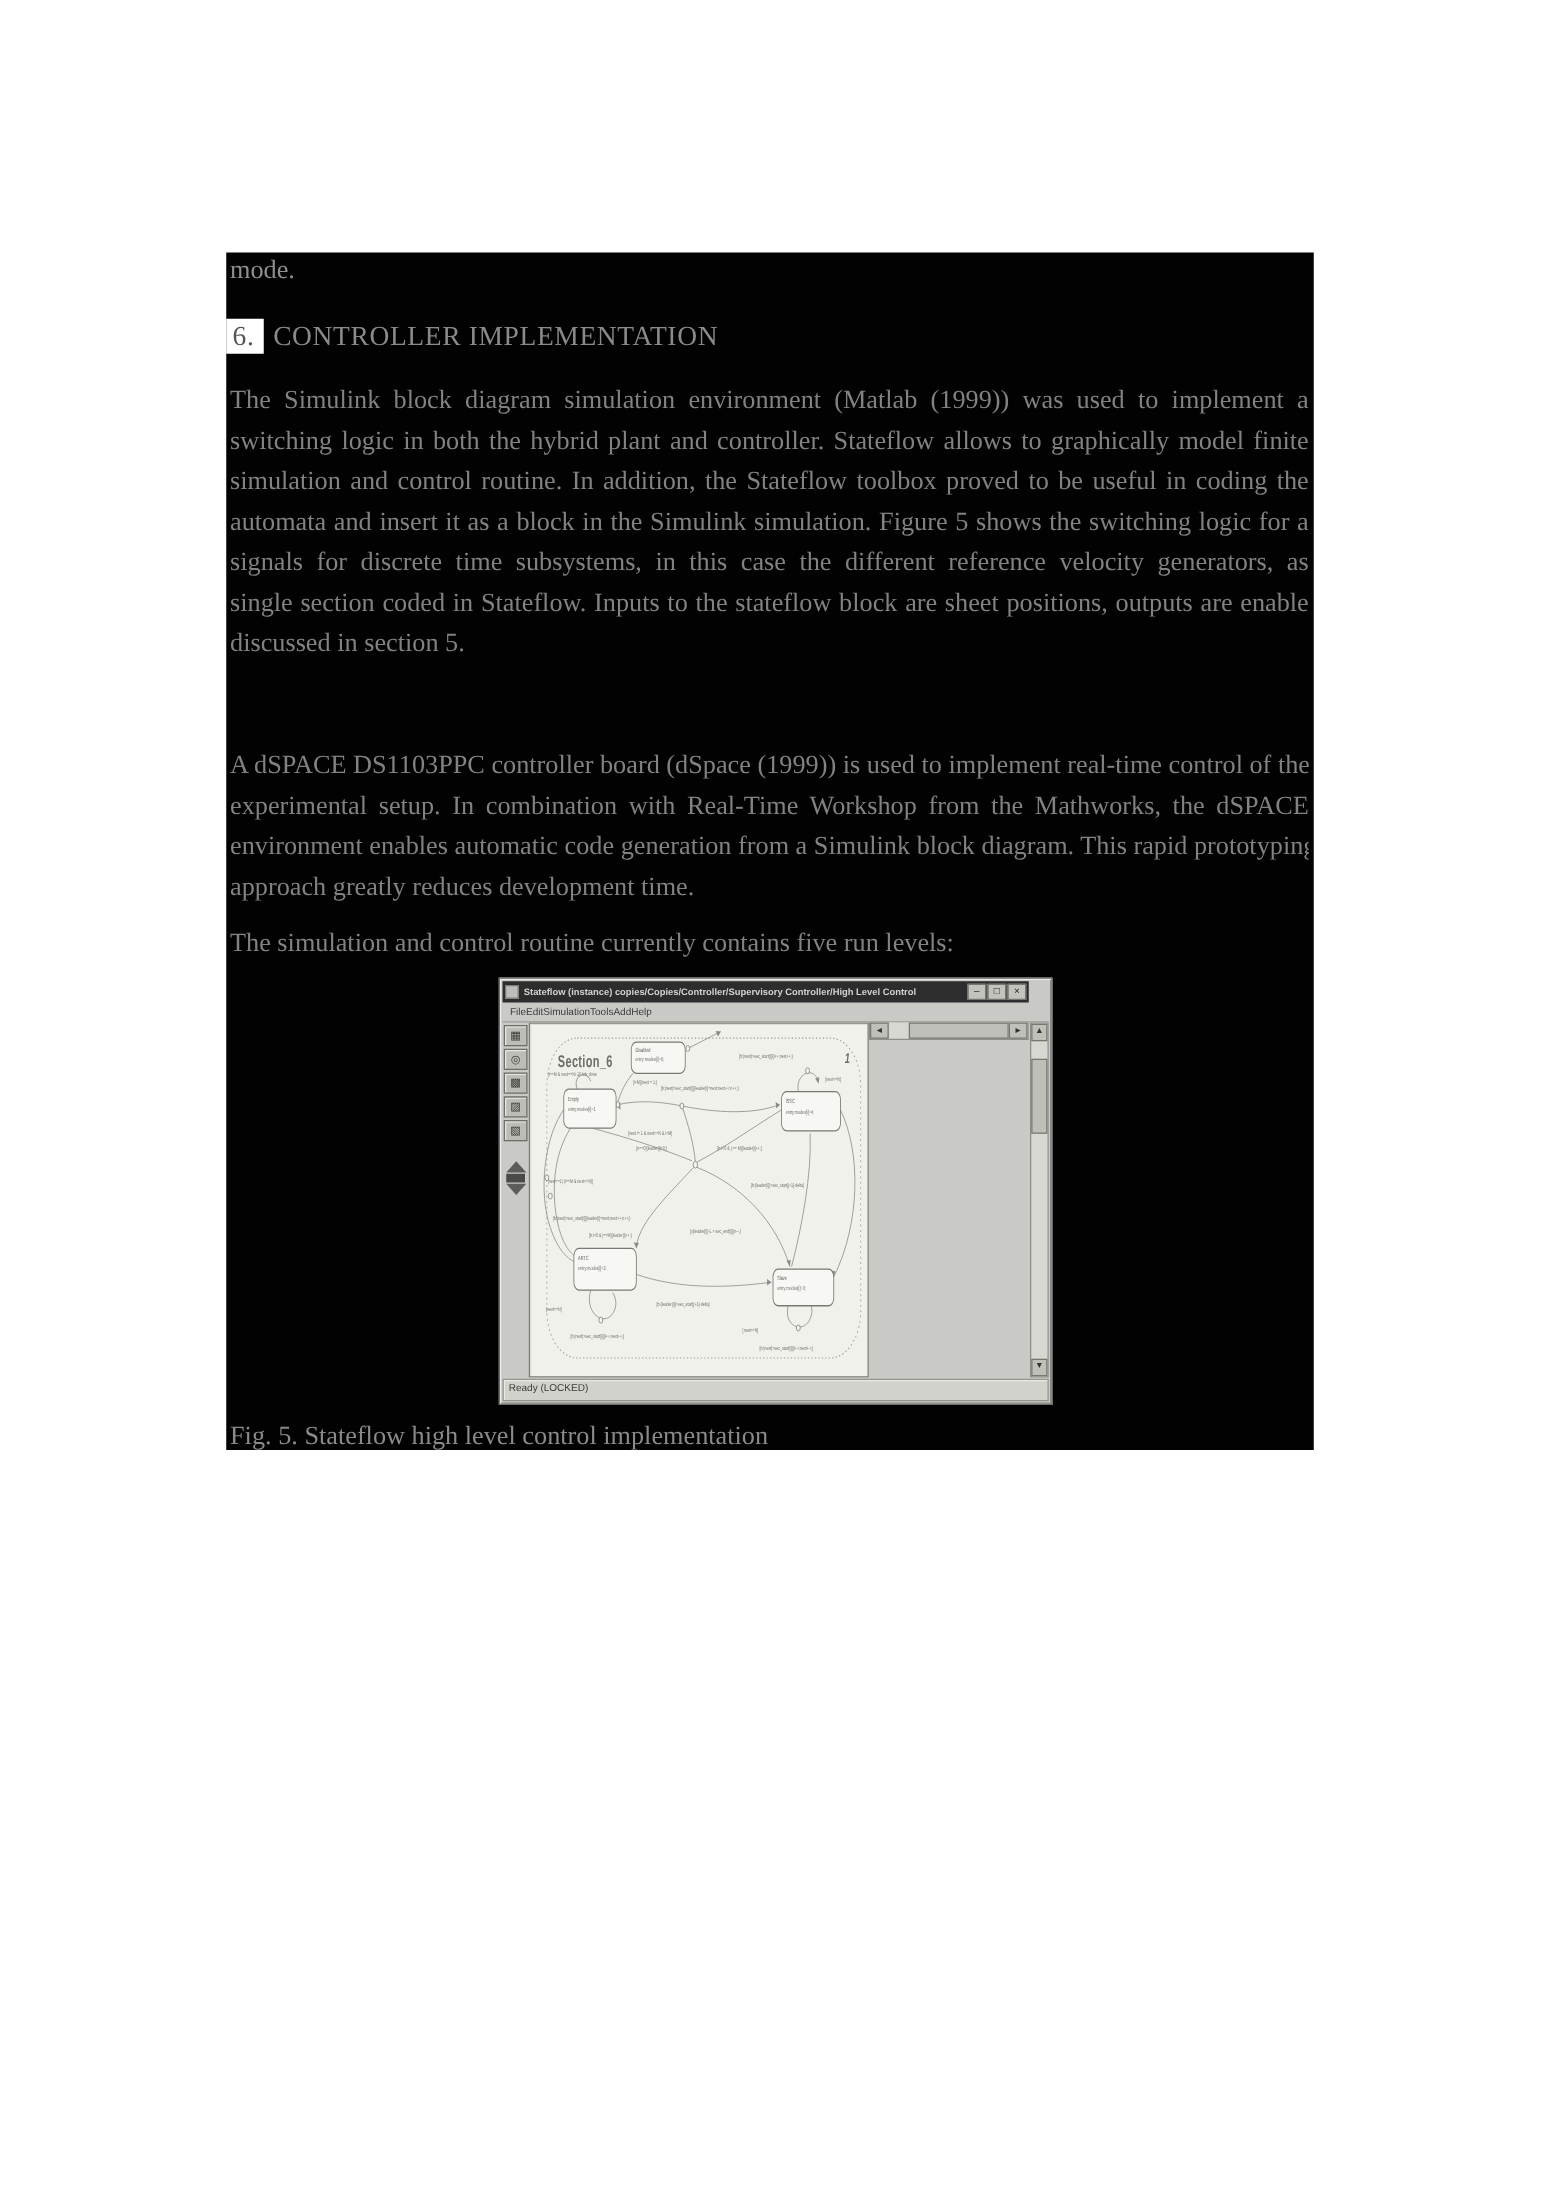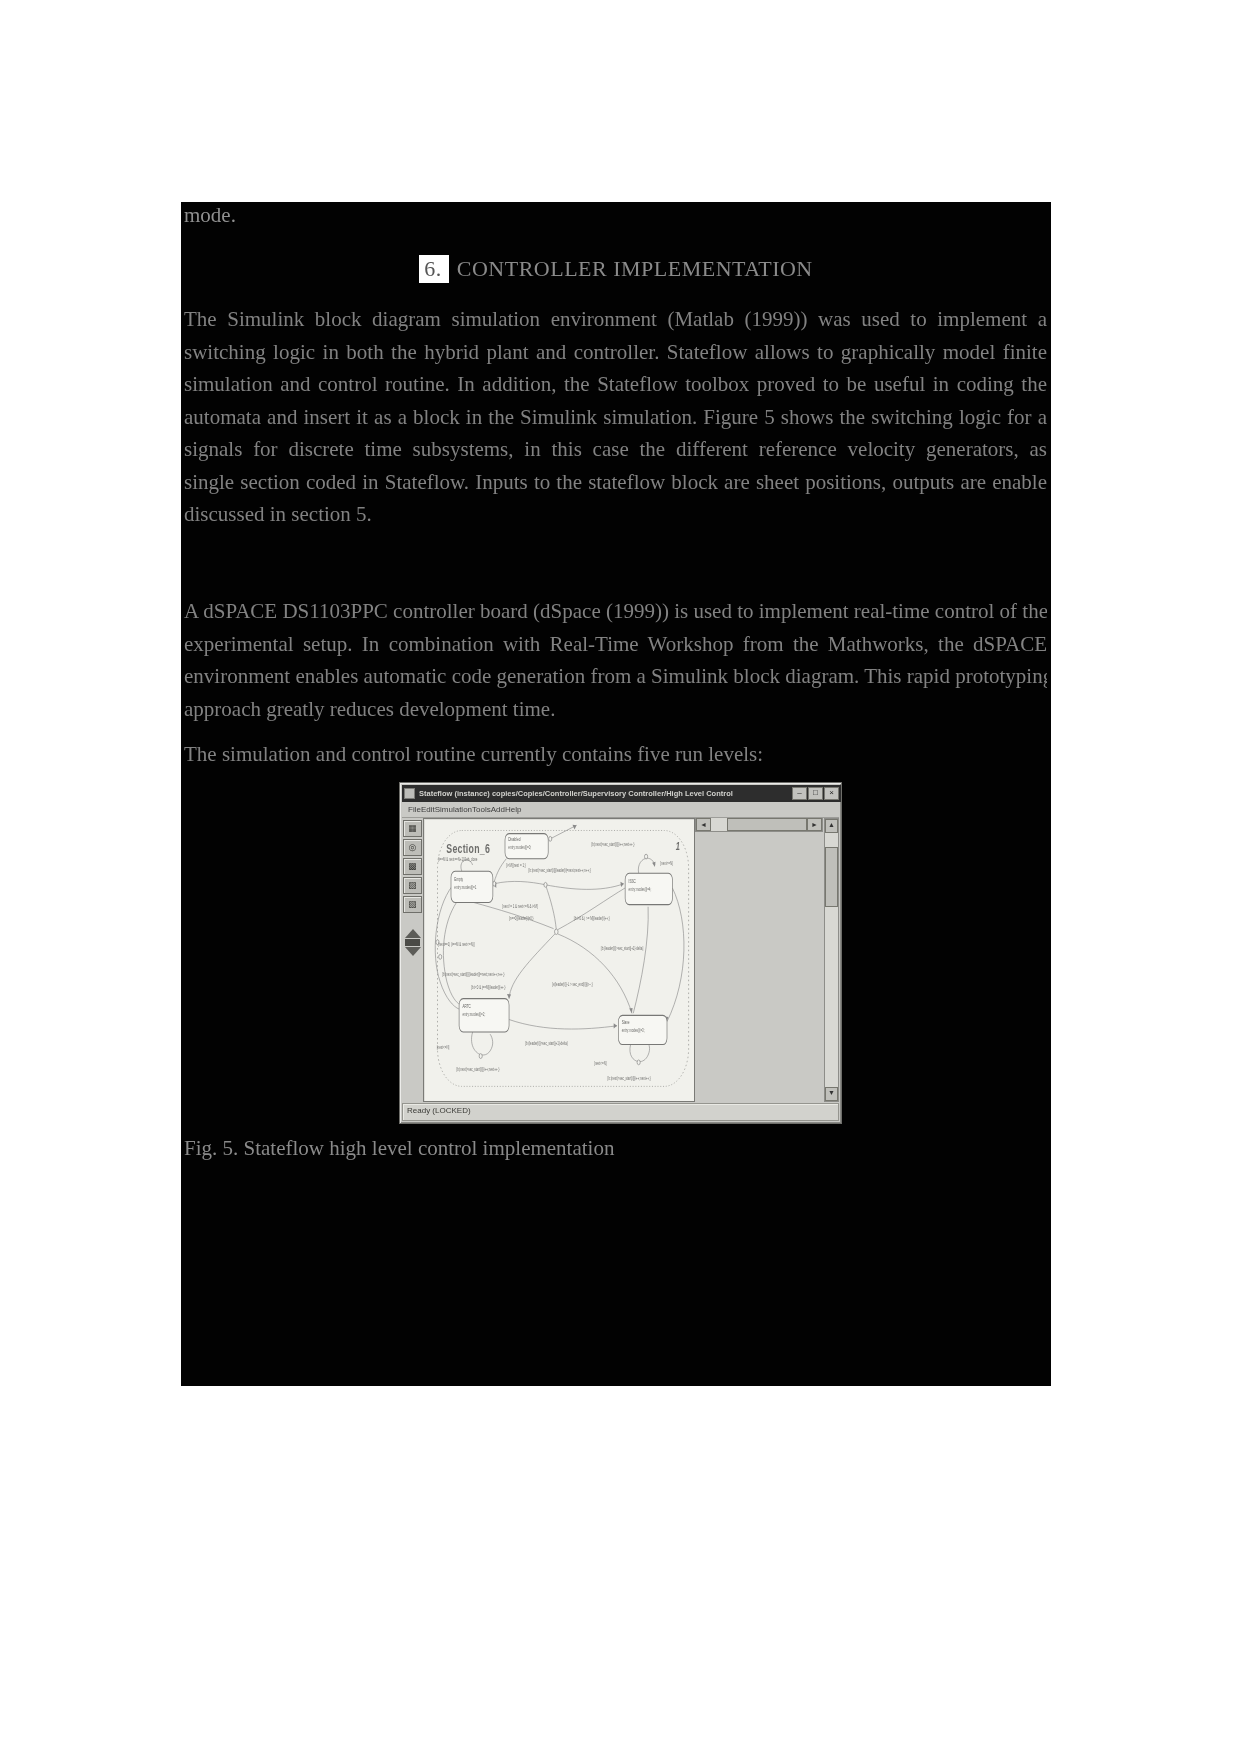--- a/index.html
+++ b/index.html
@@ -1,24 +1,24 @@
 <!DOCTYPE html>
 <html><head>
 <meta charset="utf-8">
 <style>
   html,body{margin:0;padding:0;background:#ffffff;}
   body{width:1240px;height:1754px;position:relative;font-family:"Liberation Serif",serif;}
 
   .black-panel{
-    position:absolute;left:181px;top:202px;width:870px;height:1184px;
+    position:absolute;left:181px;top:202px;width:870px;height:958px;
     background:#020202;color:#848484;
   }
   .lead-text{position:absolute;left:3px;top:1px;font-size:21px;color:#8f8f8f;}
   .section-heading{
-    position:absolute;left:0;top:54px;width:100%;text-align:center;
+    position:absolute;left:0;top:54px;width:100%;text-align:left;
     font-size:22px;color:#8a8a8a;letter-spacing:.5px;
   }
   .section-heading .num{
     background:#ffffff;color:#555555;padding:1px 7px 2px 5px;margin-right:8px;
   }
   .para{position:absolute;left:3px;right:4px;font-size:21px;color:#828282;}
   .para .pline{
     height:32.5px;line-height:32.5px;white-space:nowrap;
     text-align:justify;text-align-last:justify;text-justify:inter-word;
     overflow:hidden;
@@ -32,21 +32,21 @@
   
   .sf-window{
     position:absolute;left:218px;top:580px;width:441px;height:340px;
     background:#c9c9c5;border:1px solid #6e6e6a;
     box-shadow:inset 1px 1px 0 #ececea, inset -1px -1px 0 #8a8a86;
     display:flex;flex-direction:column;
     font-family:"Liberation Sans",sans-serif;color:#3a3a3a;
   }
   .sf-titlebar{
     height:17px;background:#2d2d2d;display:flex;align-items:center;
-    margin:2px 0 0 2px;padding:0 2px;flex:0 0 auto;
+    margin:2px 18px 0 2px;padding:0 2px;flex:0 0 auto;
   }
   .sf-appicon{width:9px;height:9px;background:#bdbdb9;border:1px solid #7c7c78;margin-right:4px;flex:0 0 auto;}
   .sf-title{flex:1;font-size:7.5px;font-weight:bold;color:#d2d2ce;white-space:nowrap;overflow:hidden;}
   .sf-winbtn{
     width:13px;height:11px;margin-left:1px;background:#c2c2be;border:1px solid #76766f;
     font-size:8px;line-height:9px;text-align:center;color:#222;flex:0 0 auto;
   }
   .sf-menubar{
     height:15px;display:flex;align-items:center;padding:0 6px;
     font-size:8px;color:#3d3d3d;flex:0 0 auto;

